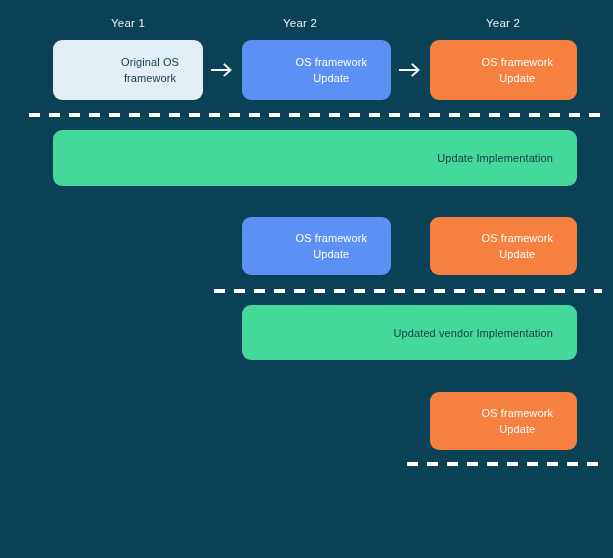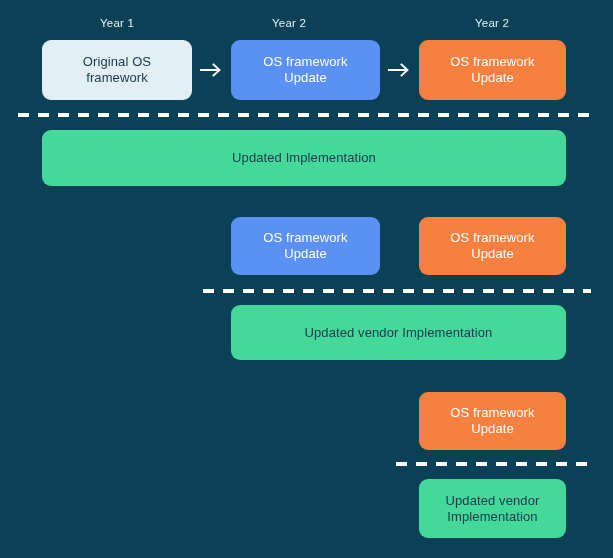--- a/index.html
+++ b/index.html
@@ -12,20 +12,21 @@
     height: 558px;
     background: #0a4156;
     font-family: "Liberation Sans", sans-serif;
     overflow: hidden;
   }
   #canvas {
     position: relative;
     width: 500px;
     height: 558px;
     background: #0a4156;
+    margin-left: 11px;
   }
 
   
   .year-label {
     position: absolute;
     font-size: 11.5px;
     color: #e8f1f5;
     letter-spacing: 0.2px;
     text-align: center;
     white-space: nowrap;
@@ -33,26 +34,26 @@
     line-height: 14px;
   }
 
   
   .block {
     position: absolute;
     border-radius: 9px;
     box-sizing: border-box;
     display: flex;
     align-items: center;
-    justify-content: center;
+    justify-content: flex-end;
     text-align: center;
-    font-size: 13px;
+    font-size: 11px;
     line-height: 16px;
     letter-spacing: 0.1px;
-    padding: 4px 0;
+    padding: 4px 24px;
   }
   .block .blk-text {
     display: block;
     white-space: pre-line;
   }
 
   .block.light {
     background: #e2eff5;
     color: #17394a;
   }
@@ -115,36 +116,32 @@
         <path d="M1 8 H19 M13.5 2.5 L19.5 8 L13.5 13.5" fill="none" stroke="#ffffff" stroke-width="1.9" stroke-linecap="square" stroke-linejoin="miter"></path>
       </svg>
     </div>
     <div class="arrow" style="left: 388px; top: 60px; width: 24px; height: 20px;">
       <svg width="24" height="16" viewBox="0 0 24 16" aria-hidden="true">
         <path d="M1 8 H19 M13.5 2.5 L19.5 8 L13.5 13.5" fill="none" stroke="#ffffff" stroke-width="1.9" stroke-linecap="square" stroke-linejoin="miter"></path>
       </svg>
     </div>
     <div class="dashed-line" style="left: 18px; top: 113px; width: 578px;"></div>
     <div class="block green" style="left: 42px; top: 130px; width: 524px; height: 56px;">
-      <span class="blk-text">Updated Implementation</span>
+      <span class="blk-text">Update Implementation</span>
     </div>
     <div class="block blue" style="left: 231px; top: 217px; width: 149px; height: 58px;">
       <span class="blk-text">OS framework
 Update</span>
     </div>
     <div class="block orange" style="left: 419px; top: 217px; width: 147px; height: 58px;">
       <span class="blk-text">OS framework
 Update</span>
     </div>
     <div class="dashed-line" style="left: 203px; top: 289px; width: 388px;"></div>
     <div class="block green" style="left: 231px; top: 305px; width: 335px; height: 55px;">
       <span class="blk-text">Updated vendor Implementation</span>
     </div>
     <div class="block orange" style="left: 419px; top: 392px; width: 147px; height: 58px;">
       <span class="blk-text">OS framework
 Update</span>
     </div>
     <div class="dashed-line" style="left: 396px; top: 462px; width: 196px;"></div>
-    <div class="block green" style="left: 419px; top: 479px; width: 147px; height: 59px;">
-      <span class="blk-text">Updated vendor
-Implementation</span>
-    </div>
   </div>
 
 </body></html>

